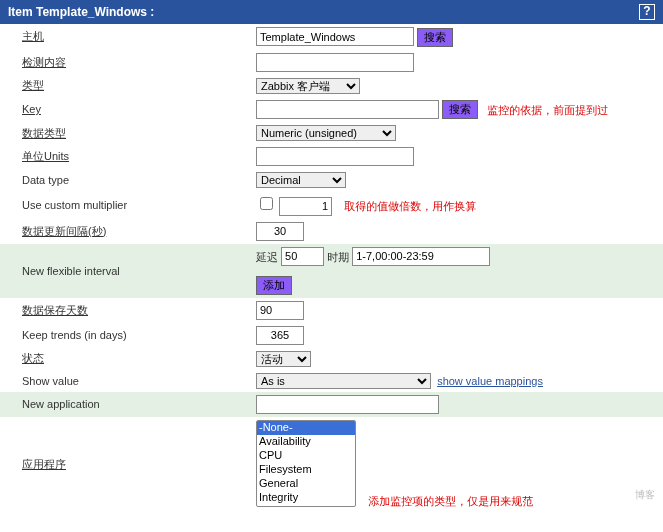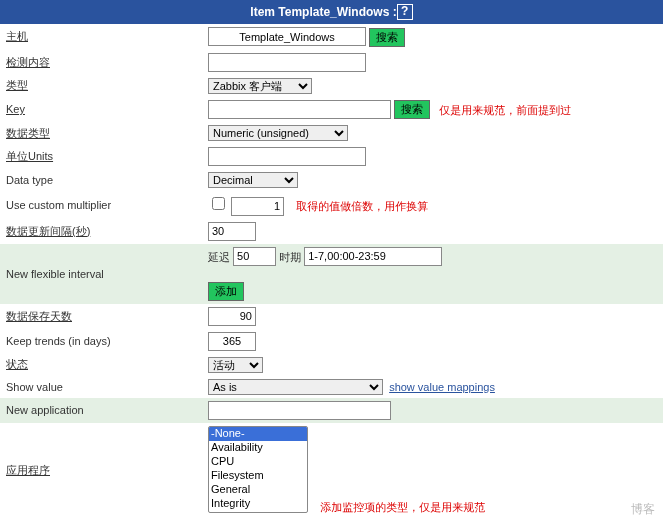--- a/index.html
+++ b/index.html
@@ -1,63 +1,63 @@
 <!DOCTYPE html>
 <html><head>
 <meta charset="utf-8">
 <style>
 body{margin:0;font-family:Verdana,Arial,sans-serif;font-size:11px;color:#333;width:663px;background:#fff}
-.titlebar{background:#2a539e;color:#fff;font-size:12px;font-weight:bold;padding:4px 8px;display:flex;justify-content:center;align-items:center}
+.titlebar{background:#2a539e;color:#fff;font-size:12px;font-weight:bold;padding:4px 8px;display:flex;justify-content:space-between;align-items:center}
 .help{border:1px solid #fff;width:14px;height:14px;text-align:center;line-height:13px;cursor:pointer}
 table{width:100%;border-collapse:collapse}
-td{padding:3px 6px;vertical-align:middle}
+td{padding:3px 22px;vertical-align:middle}
 .lbl{width:190px;color:#333}
 .val{}
 input[type=text]{border:1px solid #888;padding:1px 3px;font-size:11px;height:15px}
 select{border:1px solid #888;font-size:11px}
-.btn{border:1px solid #666;background:#22c55e;padding:1px 6px;font-size:11px;cursor:pointer}
+.btn{border:1px solid #666;background:#8b5cf6;padding:1px 6px;font-size:11px;cursor:pointer}
 .under{text-decoration:underline}
 .hl{background:#e4f0e4}
 .red{color:#d00}
 .link{color:#2a539e;text-decoration:underline;cursor:pointer}
 .multi{font-size:11px;width:100px}
 .sel{background:#3a6fd8;color:#fff}
-.watermark{position:absolute;right:8px;bottom:14px;color:#bbb;font-size:12px}
+.watermark{position:absolute;right:8px;bottom:30px;color:#bbb;font-size:10px}
 </style>
 </head>
 <body>
 
 <div class="titlebar">
   <span>Item Template_Windows :</span>
   <span class="help">?</span>
 </div>
 
 <table>
 <tbody>
       <tr>
   <td class="lbl under">主机</td>
   <td class="val">
-    <input type="text" style="width: 150px; text-align: center;" value="Template_Windows">
+    <input type="text" style="width: 150px;" value="Template_Windows">
     <button class="btn">搜索</button>
   </td>
 </tr>
 <tr>
   <td class="lbl under">检测内容</td>
   <td><input type="text" style="width: 150px;"></td>
 </tr>
 <tr>
   <td class="lbl under">类型</td>
   <td><select style="width:104px"><option>Zabbix 客户端</option></select></td>
 </tr>
 <tr>
   <td class="lbl under">Key</td>
   <td>
     <input type="text" style="width: 175px;">
     <button class="btn">搜索</button>
-    &nbsp;&nbsp;<span class="red">仅是用来规范，前面提到过</span>
+    &nbsp;&nbsp;<span class="red">监控的依据，前面提到过</span>
   </td>
 </tr>
 <tr>
   <td class="lbl under">数据类型</td>
   <td><select style="width:140px"><option>Numeric (unsigned)</option></select></td>
 </tr>
 <tr>
   <td class="lbl under">单位Units</td>
   <td><input type="text" style="width: 150px;"></td>
 </tr>
@@ -68,35 +68,35 @@
 <tr>
   <td class="lbl">Use custom multiplier</td>
   <td>
     <input type="checkbox" style="">
     <input type="text" style="width: 45px; text-align: right;" value="1">
     &nbsp;&nbsp;&nbsp;<span class="red">取得的值做倍数，用作换算</span>
   </td>
 </tr>
 <tr>
   <td class="lbl under">数据更新间隔(秒)</td>
-  <td><input type="text" style="width: 40px; text-align: left;" value="30"></td>
+  <td><input type="text" style="width: 40px; text-align: center;" value="30"></td>
 </tr>
 <tr class="hl">
   <td class="lbl">New flexible interval</td>
   <td>
     <span>延迟</span>
     <input type="text" style="width: 35px; " value="50">
     <span>时期</span>
     <input type="text" style="width: 130px;" value="1-7,00:00-23:59"><br>
-    <button class="btn" style="margin-top:16px">添加</button>
+    <button class="btn" style="margin-top:10px">添加</button>
   </td>
 </tr>
 <tr>
   <td class="lbl under">数据保存天数</td>
-  <td><input type="text" style="width: 40px; text-align: right;" value="90"></td>
+  <td><input type="text" style="width: 40px; " value="90"></td>
 </tr>
 <tr>
   <td class="lbl">Keep trends (in days)</td>
   <td><input type="text" style="width: 40px; text-align: center;" value="365"></td>
 </tr>
 <tr>
   <td class="lbl under">状态</td>
   <td><select style="width:55px"><option>活动</option></select></td>
 </tr>
 <tr>

